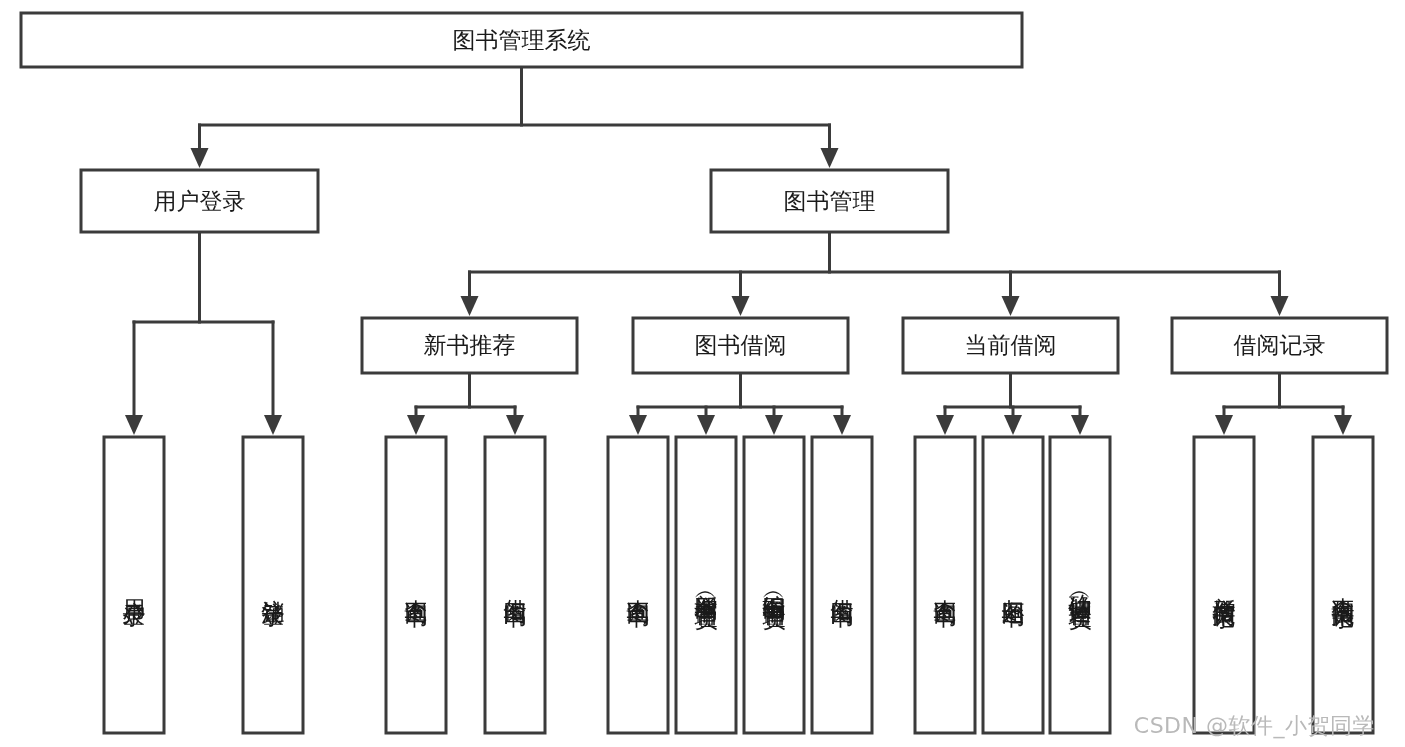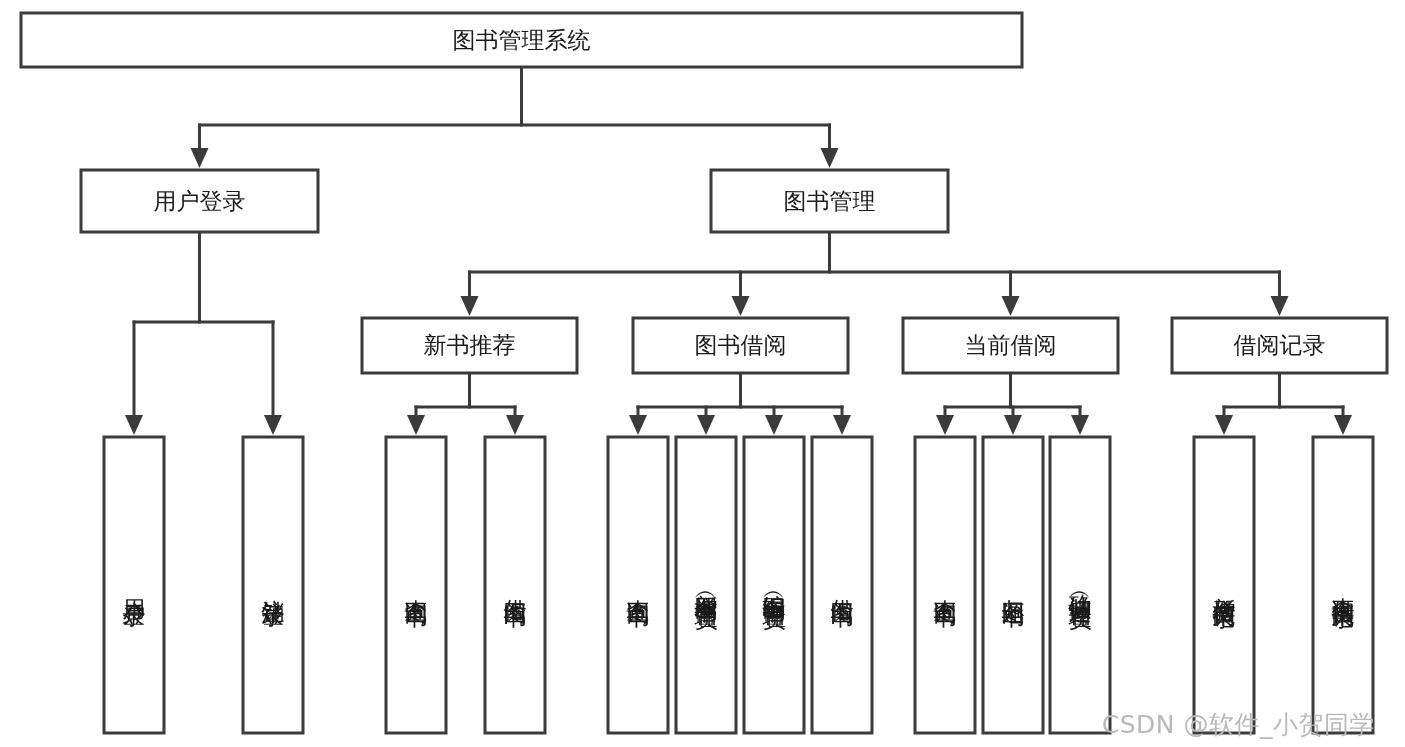--- a/index.html
+++ b/index.html
@@ -60,21 +60,21 @@
     letter-spacing: 2px;
     color: #1a1a1a;
     white-space: nowrap;
     pointer-events: none;
   }
   .watermark {
     position: absolute;
     right: 8px;
     bottom: 6px;
     font-family: "DejaVu Sans", "Liberation Sans", sans-serif;
-    font-size: 25px;
+    font-size: 22px;
     color: #b9b9b9;
     letter-spacing: 0.5px;
     user-select: none;
   }
 </style>
 </head>
 <body>
 
 <div id="diagram-root">
 

